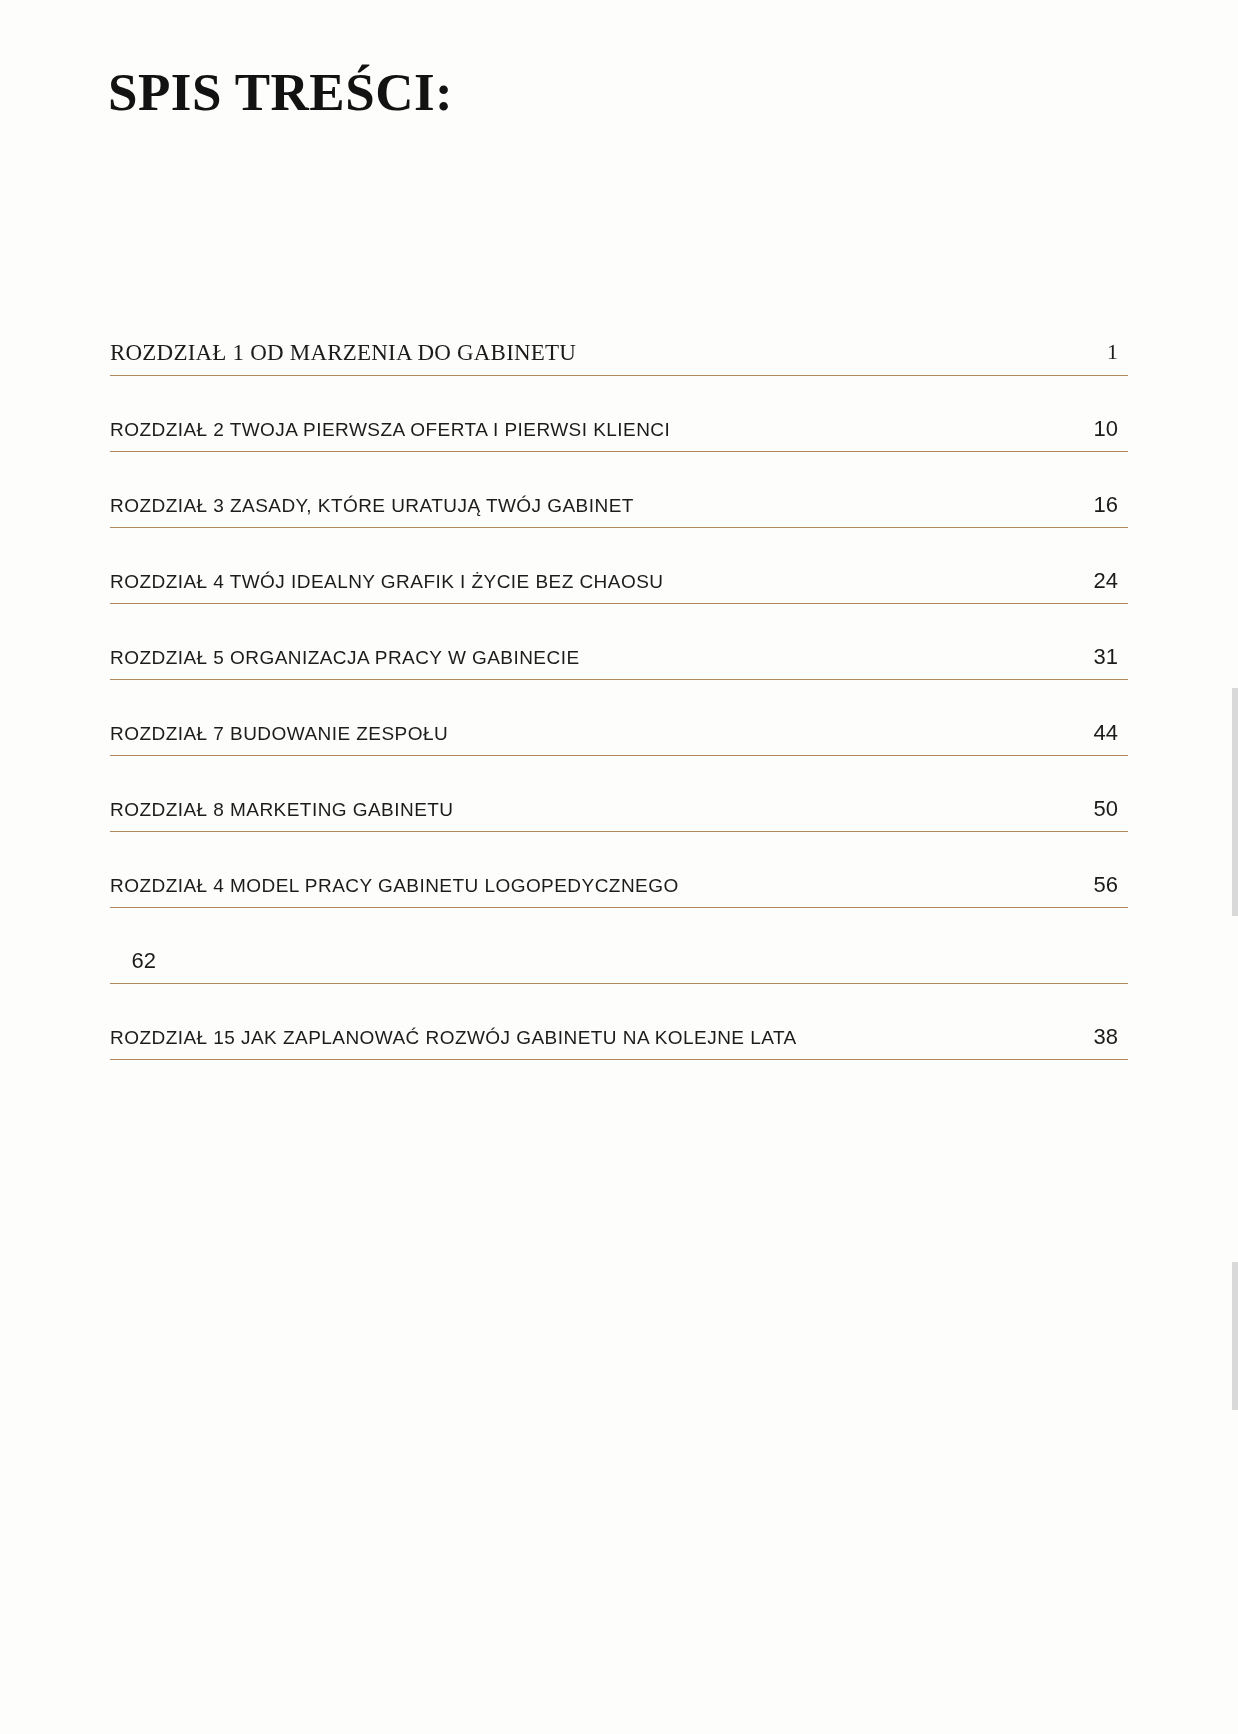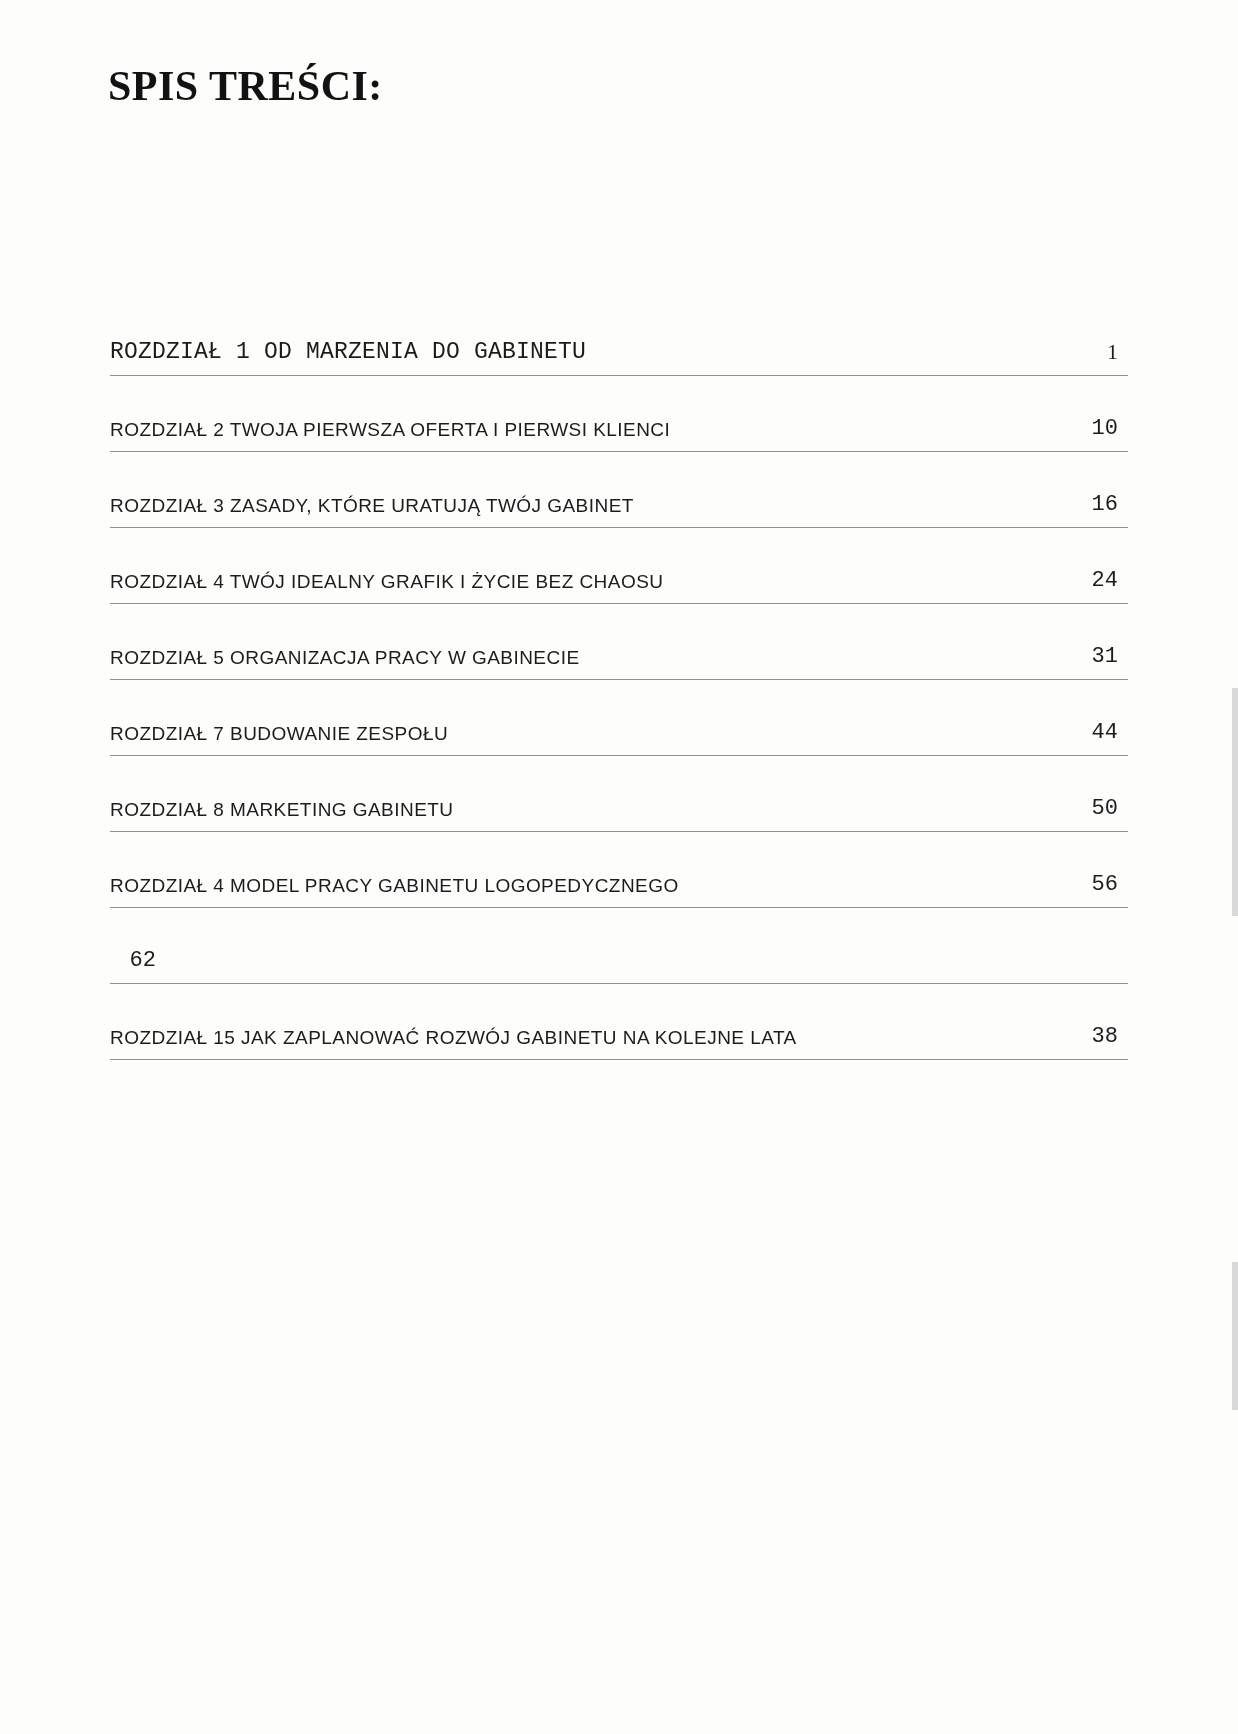--- a/index.html
+++ b/index.html
@@ -19,21 +19,21 @@
   .page {
     position: absolute;
     inset: 0;
     background: #fdfdfc;
   }
   .page-title {
     position: absolute;
     left: 108px;
     top: 62px;
     font-family: "Liberation Serif", serif;
-    font-size: 42px;
+    font-size: 53px;
     font-weight: 700;
     letter-spacing: 0.5px;
     color: #121212;
     white-space: nowrap;
   }
   .toc {
     position: absolute;
     left: 110px;
     top: 300px;
     width: 1018px;
@@ -49,32 +49,31 @@
     box-sizing: border-box;
   }
   .toc-label {
     font-size: 19px;
     letter-spacing: 0.45px;
     color: #1c1c1c;
     white-space: nowrap;
     line-height: 1.1;
   }
   .toc-row.first .toc-label {
-    font-family: Liberation Mono, monospace;
+    font-family: Liberation Serif, serif;
     font-size: 23px;
     letter-spacing: 0.2px;
   }
   .toc-page {
     font-size: 22px;
     color: #1c1c1c;
     min-width: 46px;
     text-align: right;
     line-height: 1.1;
     padding-right: 10px;
-    font-family: Liberation Mono, monospace;
   }
   .toc-row.first .toc-page {
     font-family: "Liberation Serif", serif;
     padding-bottom: 1px;
   }
   
   .edge-mark {
     position: absolute;
     right: 0;
     width: 6px;

